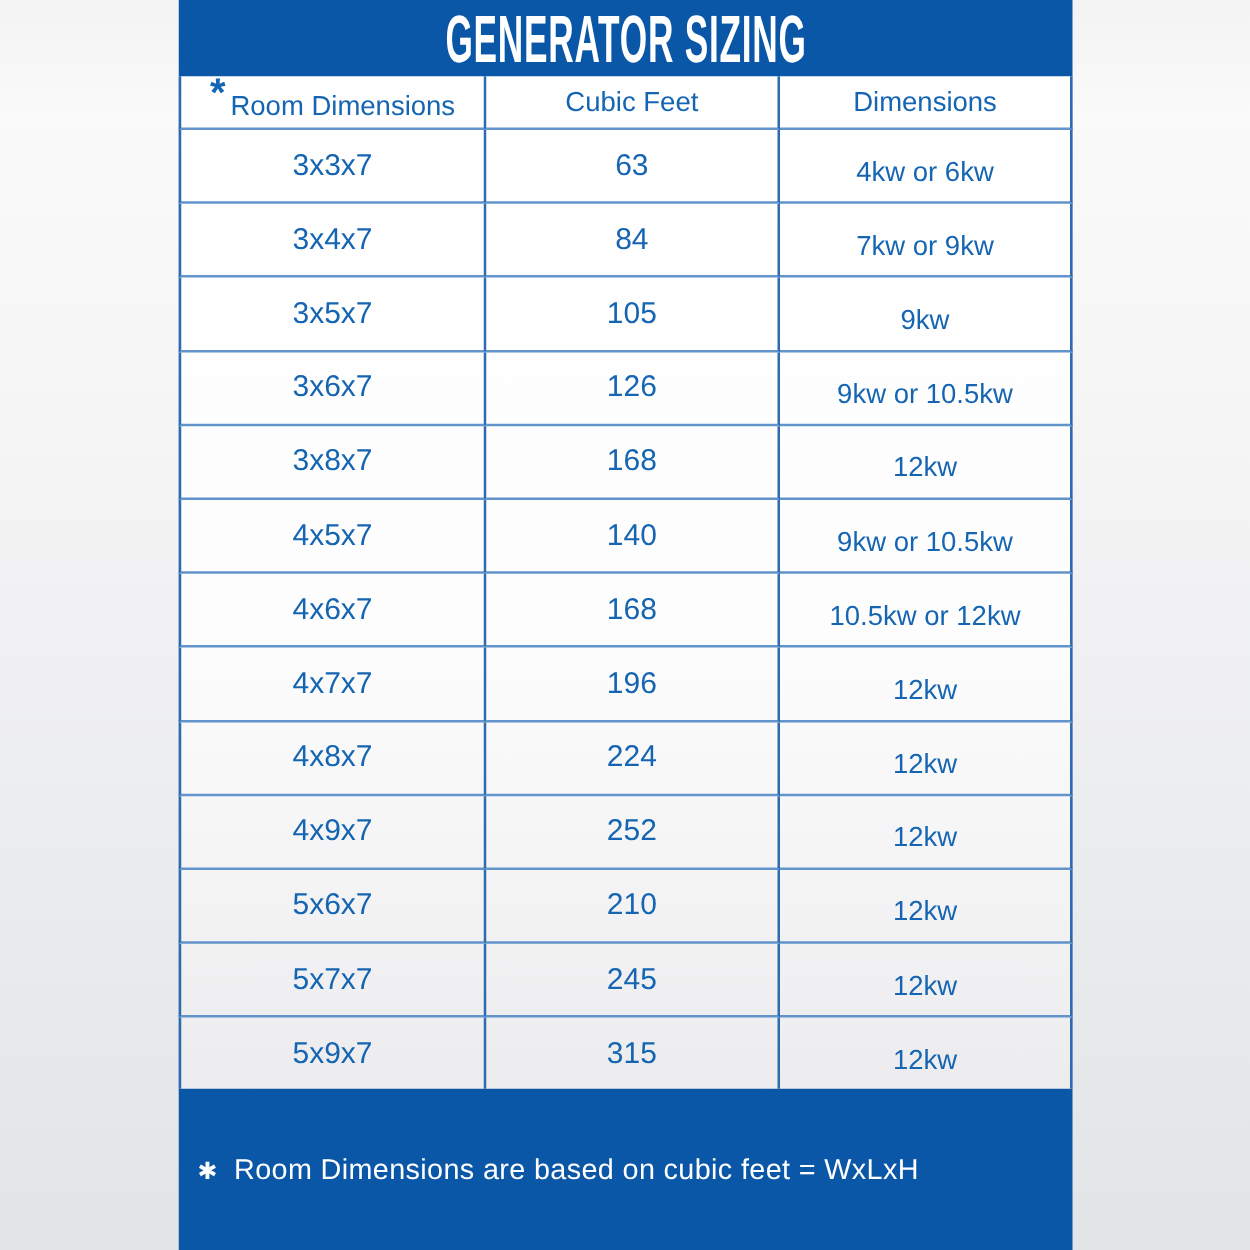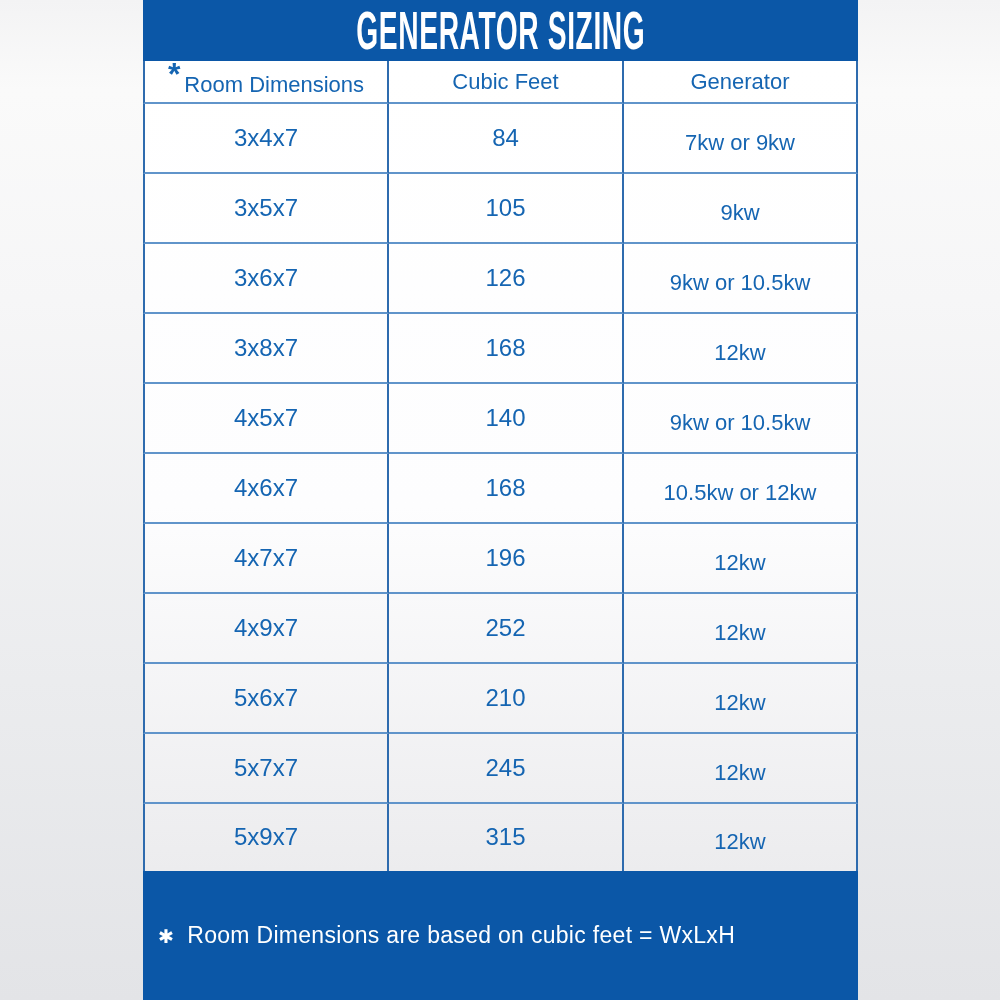--- a/index.html
+++ b/index.html
@@ -116,25 +116,30 @@
       <col class="c1">
         <col class="c2">
         <col class="c3">
     </colgroup>
     <thead>
       <tr>
         <th>
           <span class="ast">*</span><span>Room Dimensions</span>
         </th>
         <th>Cubic Feet</th>
-        <th>Generator</th>
+        <th>Dimensions</th>
       </tr>
     </thead>
     <tbody>
 
+    <tr>
+        <td class="room">3x3x7</td>
+        <td class="cubic">63</td>
+        <td class="generator"><span class="cellv">4kw or 6kw</span></td>
+      </tr>
         <tr>
         <td class="room">3x4x7</td>
         <td class="cubic">84</td>
         <td class="generator"><span class="cellv">7kw or 9kw</span></td>
       </tr>
         <tr>
         <td class="room">3x5x7</td>
         <td class="cubic">105</td>
         <td class="generator"><span class="cellv">9kw</span></td>
       </tr>
@@ -154,20 +159,25 @@
         <td class="generator"><span class="cellv">9kw or 10.5kw</span></td>
       </tr>
         <tr>
         <td class="room">4x6x7</td>
         <td class="cubic">168</td>
         <td class="generator"><span class="cellv">10.5kw or 12kw</span></td>
       </tr>
         <tr>
         <td class="room">4x7x7</td>
         <td class="cubic">196</td>
+        <td class="generator"><span class="cellv">12kw</span></td>
+      </tr>
+        <tr>
+        <td class="room">4x8x7</td>
+        <td class="cubic">224</td>
         <td class="generator"><span class="cellv">12kw</span></td>
       </tr>
         <tr>
         <td class="room">4x9x7</td>
         <td class="cubic">252</td>
         <td class="generator"><span class="cellv">12kw</span></td>
       </tr>
         <tr>
         <td class="room">5x6x7</td>
         <td class="cubic">210</td>

